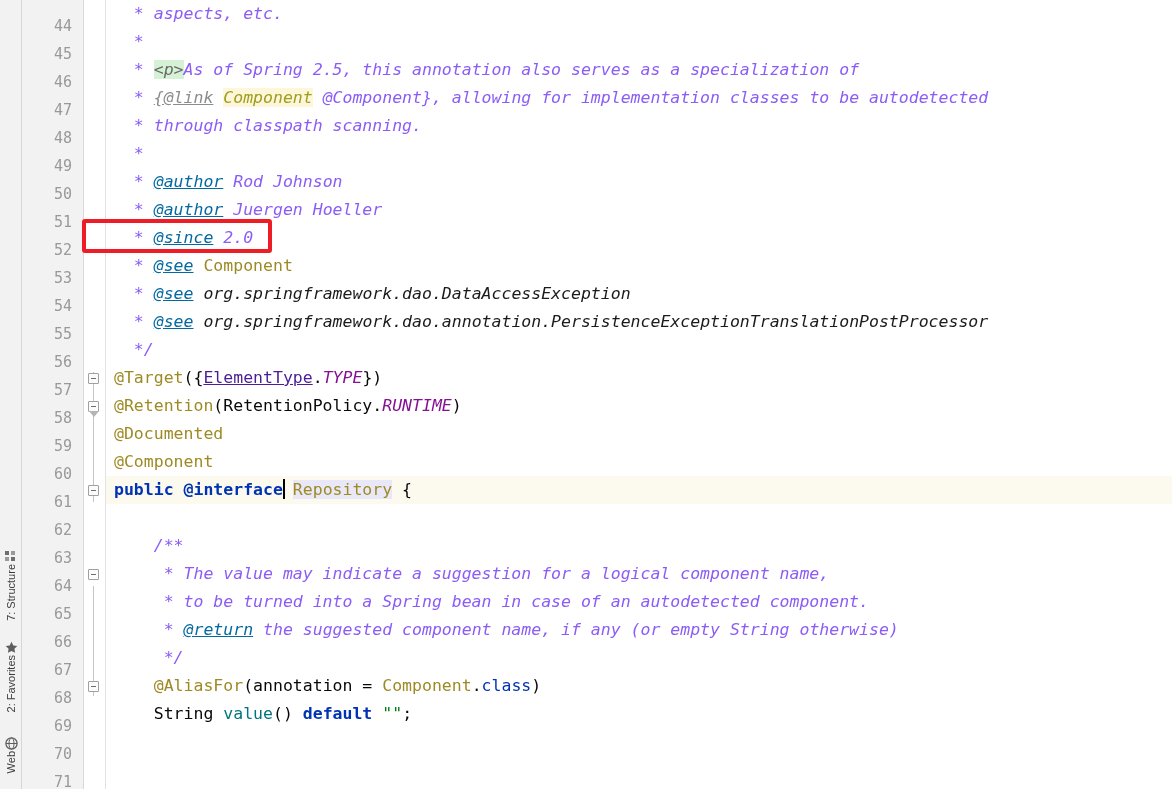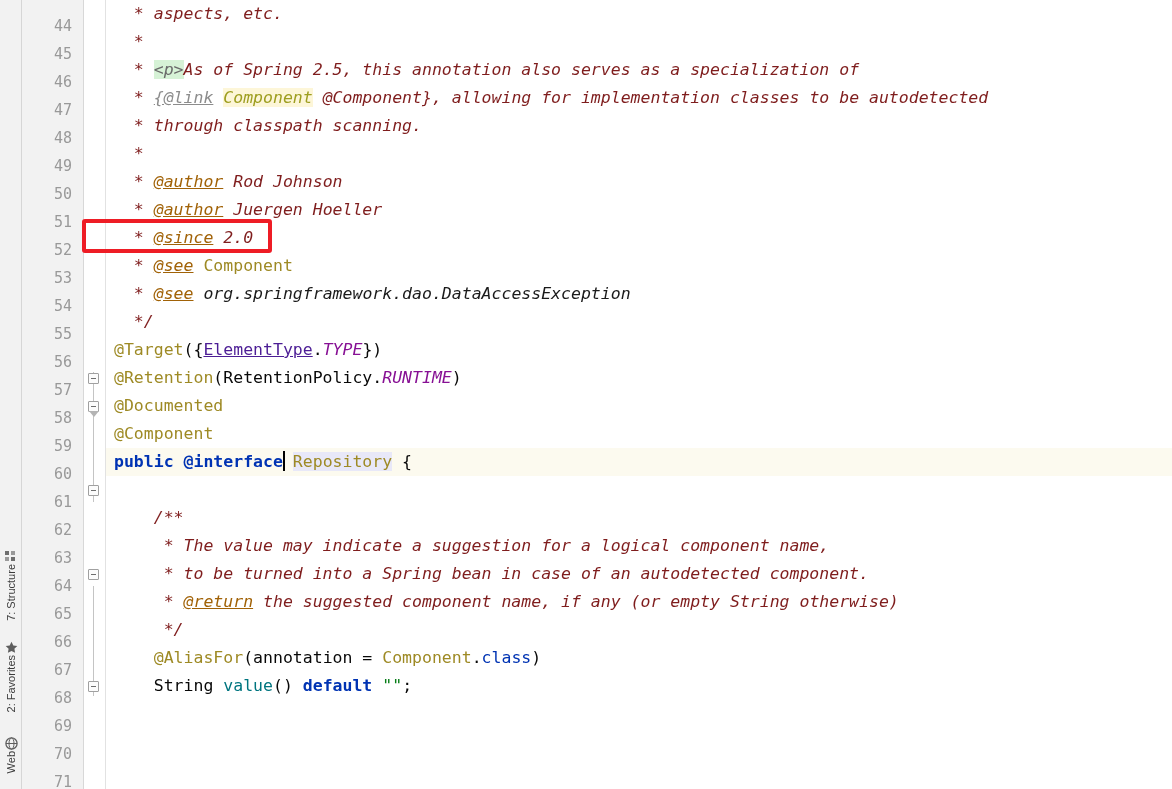--- a/index.html
+++ b/index.html
@@ -147,23 +147,23 @@
     white-space: pre;
     padding-left: 8px;
     color: #000000;
     position: relative;
   }
   .codeline.caret-line {
     background: #fcfaef;
   }
 
   
-  .cmt      { color: #7f1d1d; font-style: italic; }
+  .cmt      { color: #8b5cf6; font-style: italic; }
   .cmt-dark { color: #1b1b1b; font-style: italic; text-align: center; }
-  .tag      { color: #a16207; font-style: italic; text-decoration: underline; }
+  .tag      { color: #0369a1; font-style: italic; text-decoration: underline; }
   .taglink  { color: #8c8c8c; font-style: italic; text-decoration: underline; }
   .htmltag  { color: #6a6a6a; font-style: italic; background: #d6f2d6; }
   .jdref    { color: #9e9e20; font-style: italic; background: #fdf6d8; }
   .anno     { color: #9e8a25; }
   .kw       { color: #0033b3; font-weight: bold; }
   .kwlite   { color: #0033b3; }
   .cls-link { color: #4c1d95; text-decoration: underline; }
   .static-f { color: #871094; font-style: italic; }
   .plain    { color: #080808; }
   .ident-hl { color: #9e8a25; background: #e8e8f8; }
@@ -310,20 +310,21 @@
       <div class="codeline"><span class="cmt">  *</span></div>
       <div class="codeline"><span class="cmt">  * </span><span class="htmltag">&lt;p&gt;</span><span class="cmt">As of Spring 2.5, this annotation also serves as a specialization of</span></div>
       <div class="codeline"><span class="cmt">  * </span><span class="taglink">{@link</span><span class="cmt"> </span><span class="jdref">Component</span><span class="cmt"> @Component}, allowing for implementation classes to be autodetected</span></div>
       <div class="codeline"><span class="cmt">  * through classpath scanning.</span></div>
       <div class="codeline"><span class="cmt">  *</span></div>
       <div class="codeline"><span class="cmt">  * </span><span class="tag">@author</span><span class="cmt"> Rod Johnson</span></div>
       <div class="codeline"><span class="cmt">  * </span><span class="tag">@author</span><span class="cmt"> Juergen Hoeller</span></div>
       <div class="codeline"><span class="cmt">  * </span><span class="tag">@since</span><span class="cmt"> 2.0</span></div>
       <div class="codeline"><span class="cmt">  * </span><span class="tag">@see</span><span class="cmt"> </span><span class="olive">Component</span></div>
       <div class="codeline"><span class="cmt">  * </span><span class="tag">@see</span><span class="cmt"> </span><span class="cmt-dark">org.springframework.dao.DataAccessException</span></div>
+      <div class="codeline"><span class="cmt">  * </span><span class="tag">@see</span><span class="cmt"> </span><span class="cmt-dark">org.springframework.dao.annotation.PersistenceExceptionTranslationPostProcessor</span></div>
       <div class="codeline"><span class="cmt">  */</span></div>
       <div class="codeline"><span class="anno">@Target</span><span class="plain">({</span><span class="cls-link">ElementType</span><span class="plain">.</span><span class="static-f">TYPE</span><span class="plain">})</span></div>
       <div class="codeline"><span class="anno">@Retention</span><span class="plain">(RetentionPolicy.</span><span class="static-f">RUNTIME</span><span class="plain">)</span></div>
       <div class="codeline"><span class="anno">@Documented</span></div>
       <div class="codeline"><span class="anno">@Component</span></div>
       <div class="codeline caret-line"><span class="kw">public</span><span class="plain"> </span><span class="kw">@interface</span><span class="caret"></span><span class="plain"> </span><span class="ident-hl">Repository</span><span class="plain"> {</span></div>
       <div class="codeline">&nbsp;</div>
       <div class="codeline"><span class="cmt">    /**</span></div>
       <div class="codeline"><span class="cmt">     * The value may indicate a suggestion for a logical component name,</span></div>
       <div class="codeline"><span class="cmt">     * to be turned into a Spring bean in case of an autodetected component.</span></div>

